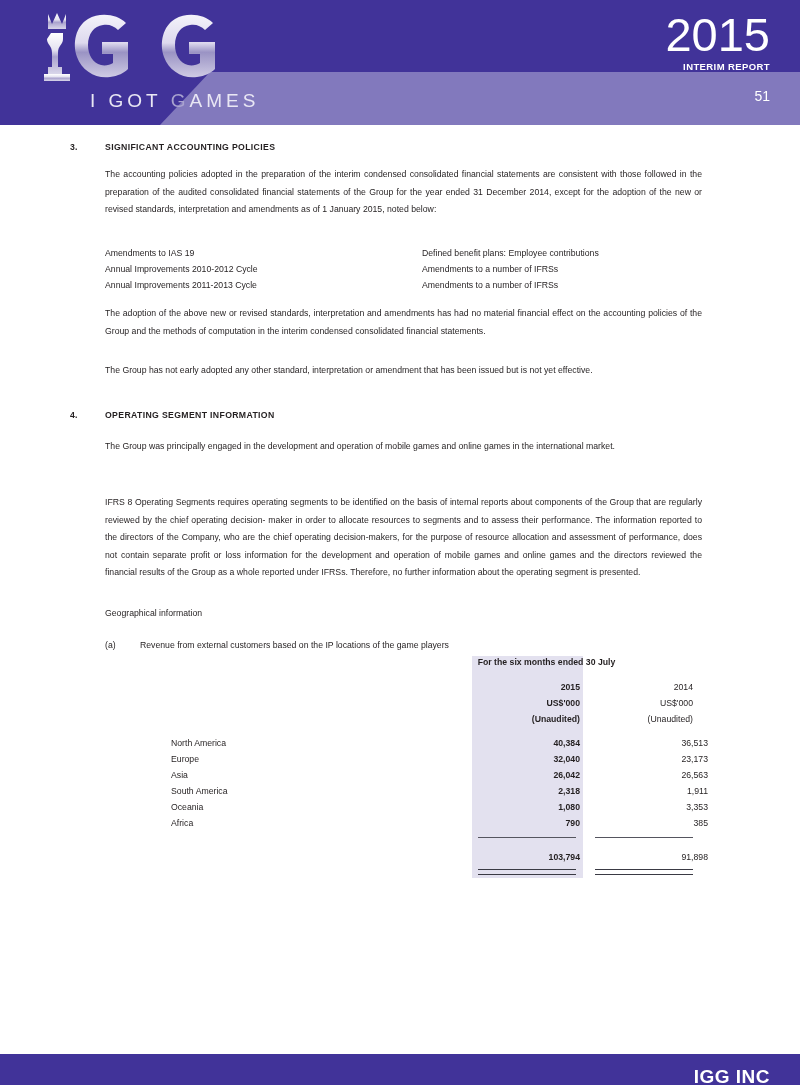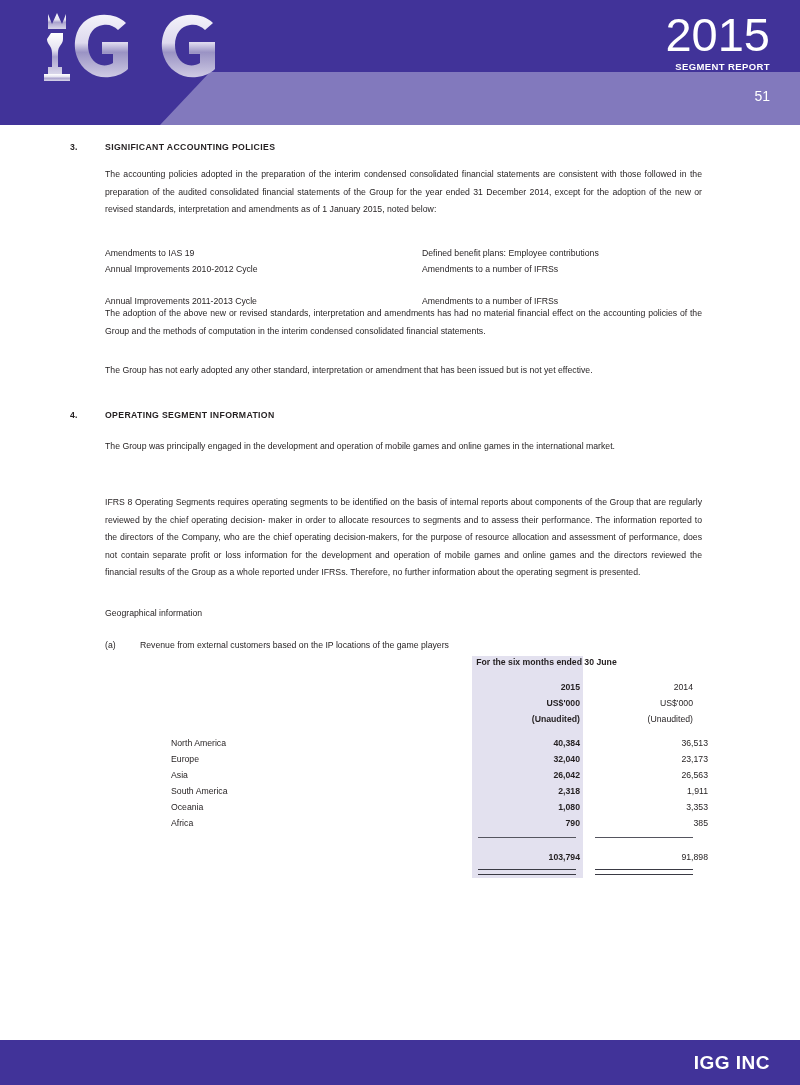--- a/index.html
+++ b/index.html
@@ -77,21 +77,21 @@
     right: 30px; top: 88px;
     font-size: 14px;
     color: #ffffff;
     margin-left: 8px;
   }
 
   
   .footer {
     position: absolute;
     left: 0; bottom: 0;
-    width: 800px; height: 45px;
+    width: 800px; height: 31px;
     background: #413399;
   }
   .footer-brand {
     position: absolute;
     right: 30px; top: 12px;
     font-size: 19px;
     font-weight: bold;
     color: #ffffff;
     letter-spacing: 0.5px;
   }
@@ -240,46 +240,47 @@
 
       <path d="M10 2 L14 12 L19 1 L24 12 L28 2 L28 17 L10 17 Z" fill="url(#gmet)"></path>
 
       <path d="M13 21 h12 v6 c0 6 -5 6 -5 14 v14 h4 v7 h-14 v-7 h4 v-14 c0 -8 -5 -8 -5 -14 z" fill="url(#gmet)"></path>
       <rect x="6" y="62" width="26" height="7" fill="url(#gmet)"></rect>
 
       <path d="M88 11 c-9 -9 -26 -11 -38 -4 c-12 7 -16 24 -11 38 c5 14 19 22 33 20 c8 -1 14 -4 18 -8 l0 -27 l-26 0 l0 12 l11 0 l0 9 c-3 2 -8 3 -12 2 c-8 -2 -13 -10 -13 -20 c0 -11 6 -19 15 -20 c6 -1 11 1 15 5 z" fill="url(#gmet2)"></path>
 
       <path d="M175 11 c-9 -9 -26 -11 -38 -4 c-12 7 -16 24 -11 38 c5 14 19 22 33 20 c8 -1 14 -4 18 -8 l0 -27 l-26 0 l0 12 l11 0 l0 9 c-3 2 -8 3 -12 2 c-8 -2 -13 -10 -13 -20 c0 -11 6 -19 15 -20 c6 -1 11 1 15 5 z" fill="url(#gmet2)"></path>
     </svg>
+    <div class="logo-tagline"><span>I GOT </span><span class="dim">G</span><span>AMES</span></div>
   </div>
 
   <div class="header-year">
     <div class="year-num">2015</div>
-    <div class="year-sub">SEGMENT REPORT</div>
+    <div class="year-sub">INTERIM REPORT</div>
   </div>
 
   <div class="page-number">51</div>
 </div>
 
 <div class="content">
 
   <div class="sec-num" style="top:17px">3.</div>
   <div class="sec-title" style="top:17px">SIGNIFICANT ACCOUNTING POLICIES</div>
 
   <div class="para" style="top:41px">The accounting policies adopted in the preparation of the interim condensed consolidated financial statements are consistent with those followed in the preparation of the audited consolidated financial statements of the Group for the year ended 31 December 2014, except for the adoption of the new or revised standards, interpretation and amendments as of 1 January 2015, noted below:</div>
 
   <div class="list-row" style="top:120px">
     <span>Amendments to IAS 19</span>
     <span class="list-right">Defined benefit plans: Employee contributions</span>
   </div>
   <div class="list-row" style="top:136px">
     <span>Annual Improvements 2010-2012 Cycle</span>
     <span class="list-right">Amendments to a number of IFRSs</span>
   </div>
-  <div class="list-row" style="top:168px">
+  <div class="list-row" style="top:152px">
     <span>Annual Improvements 2011-2013 Cycle</span>
     <span class="list-right">Amendments to a number of IFRSs</span>
   </div>
 
   <div class="para" style="top:180px">The adoption of the above new or revised standards, interpretation and amendments has had no material financial effect on the accounting policies of the Group and the methods of computation in the interim condensed consolidated financial statements.</div>
   <div class="para" style="top:237px">The Group has not early adopted any other standard, interpretation or amendment that has been issued but is not yet effective.</div>
 
   <div class="sec-num" style="top:285px">4.</div>
   <div class="sec-title" style="top:285px">OPERATING SEGMENT INFORMATION</div>
 
@@ -287,21 +288,21 @@
   <div class="para" style="top:369px">IFRS 8 Operating Segments requires operating segments to be identified on the basis of internal reports about components of the Group that are regularly reviewed by the chief operating decision- maker in order to allocate resources to segments and to assess their performance. The information reported to the directors of the Company, who are the chief operating decision-makers, for the purpose of resource allocation and assessment of performance, does not contain separate profit or loss information for the development and operation of mobile games and online games and the directors reviewed the financial results of the Group as a whole reported under IFRSs. Therefore, no further information about the operating segment is presented.</div>
 
   <div class="bold-head" style="top:483px">Geographical information</div>
 
   <div class="item-label" style="top:515px">(a)</div>
   <div class="item-text" style="top:515px">Revenue from external customers based on the IP locations of the game players</div>
 
   <div class="tbl">
     <div class="tbl-shade"></div>
 
-    <div class="tbl-span-head">For the six months ended 30 June</div>
+    <div class="tbl-span-head">For the six months ended 30 July</div>
 
     <div class="col-head c2015" style="top:24px">2015</div>
     <div class="col-head c2015" style="top:40px">US$'000</div>
     <div class="col-head c2015" style="top:56px">(Unaudited)</div>
 
     <div class="col-head c2014" style="top:24px">2014</div>
     <div class="col-head c2014" style="top:40px">US$'000</div>
     <div class="col-head c2014" style="top:56px">(Unaudited)</div>
 
     <div class="row-label" style="top:83px">North America</div>

